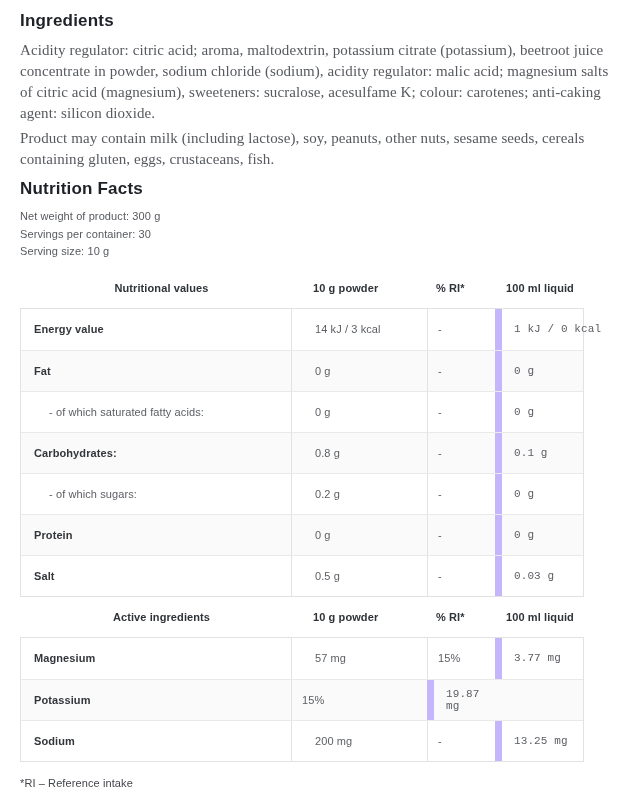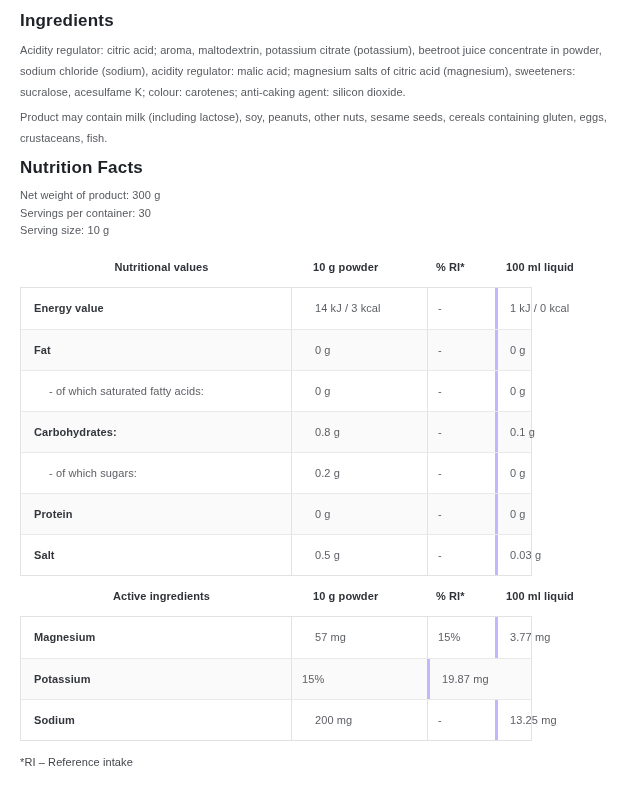--- a/index.html
+++ b/index.html
@@ -10,22 +10,22 @@
     color:#56595e;
     -webkit-font-smoothing:antialiased;
   }
   .page { padding:10px 13px 10px 20px; min-height:789px; }
 
   .sec-title {
     font-size:17px; font-weight:700; color:#1e2125;
     line-height:22px; letter-spacing:0.2px; margin-bottom:8px;
   }
   .para {
-    font-size:11px; line-height:21px; color:#56595e;
-    margin-bottom:4px; letter-spacing:0.1px;
+    font-size:15px; line-height:21px; color:#56595e;
+    margin-bottom:4px; letter-spacing:0.1px;font-family:Liberation Serif, serif;
   }
   .nutrition-title { margin-top:8px; }
   .info-block { margin-top:8px; }
   .info-line { font-size:11px; line-height:17.5px; color:#56595e; letter-spacing:0.1px; }
 
   .grid4 {
     display:grid;
     grid-template-columns:270px 136px 68px 127px;
     width:603px;
   }
@@ -33,34 +33,34 @@
   .thead-2 { margin-top:13px; }
   .thead .hcell {
     font-size:11px; font-weight:700; color:#2f3338; line-height:15px;
     letter-spacing:0.1px;
   }
   .h1c { padding-left:13px;text-align:center; }
   .h2c { padding-left:23px; }
   .h3c { padding-left:10px; }
   .h4c { padding-left:12px; }
 
-  .tbox { border:1px solid #e2e2e2; width:512px; }
+  .tbox { border:1px solid #e2e2e2; width:564px; }
   .trow { display:grid; grid-template-columns:270px 136px 68px 127px; height:41px; }
   .trow + .trow { border-top:1px solid #e9e9e9; }
   .trow:nth-child(even) { background:#fafafa; }
   .cell {
     display:flex; align-items:center;
     font-size:11px; color:#5b5e63; letter-spacing:0.1px;
     padding-right:6px; overflow:hidden;
   }
   .c1 { padding-left:13px; font-weight:700; color:#33363b; }
   .c1.sub { padding-left:28px; font-weight:400; color:#5b5e63; }
   .c2 { padding-left:23px; border-left:1px solid #e2e2e2; }
   .c3 { padding-left:10px; border-left:1px solid #e2e2e2; }
-  .c4 { padding-left:12px; border-left:3px solid #c4b5fd; }
+  .c4 { padding-left:12px; border-left:7px solid #c4b5fd;font-family:Liberation Mono, monospace; }
 
   .footnote {
     margin-top:13px; font-size:11px; line-height:16px;
     color:#42454a; letter-spacing:0.1px;
   }
 </style>
 </head>
 <body>
 
 <div class="page">

